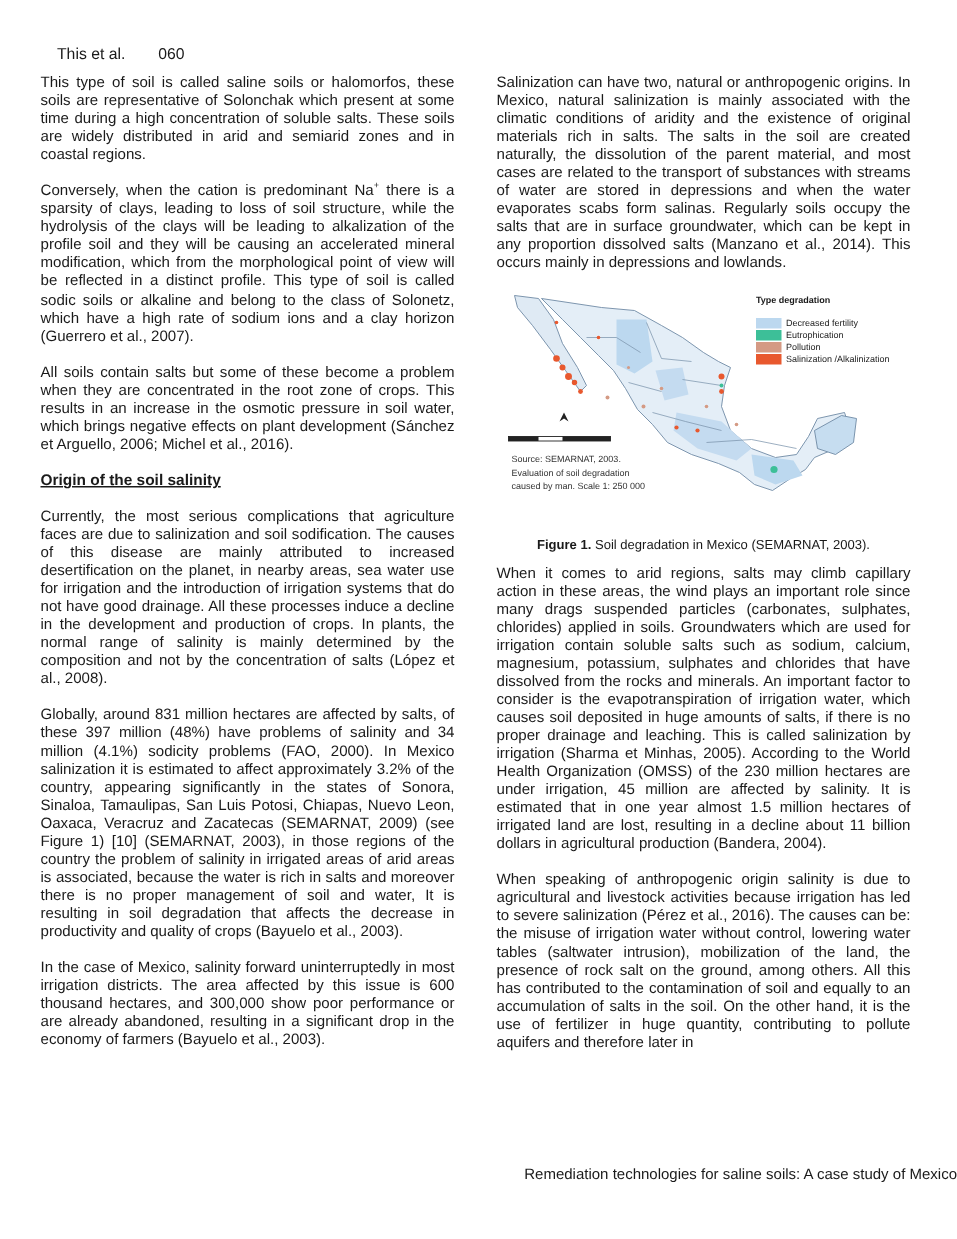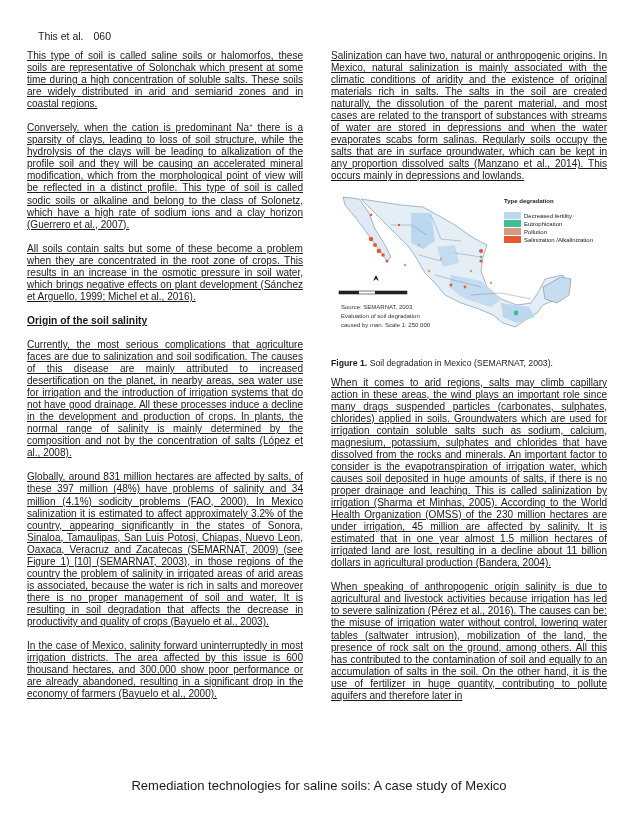--- a/index.html
+++ b/index.html
@@ -1,51 +1,51 @@
 <!DOCTYPE html>
 <html><head>
 <meta charset="utf-8">
 <style>
   html, body { margin: 0; padding: 0; background: #ffffff; }
   body { width: 638px; height: 826px; position: relative; overflow: hidden;
          font-family: "Liberation Sans", sans-serif; color: #1a1a1a; }
   .header { position: absolute; top: 30px; left: 38px; font-size: 10.5px; }
-  .header .page { margin-left: 10px; text-align: center; }
+  .header .page { margin-left: 22px; text-align: center; }
   .col { position: absolute; top: 50px; width: 276px; font-size: 10.05px; line-height: 12.05px; }
   .col.left { left: 27px; }
   .col.right { left: 331px; }
-  .col p { margin: 0 0 12px 0; text-align: justify; text-decoration: underline; }
+  .col p { margin: 0 0 12px 0; text-align: justify; }
   .col h3 { margin: 0 0 12px 0; font-size: 10.3px; font-weight: bold; text-decoration: underline; }
   sup { font-size: 6px; vertical-align: super; line-height: 0; }
   .figure { position: relative; width: 276px; height: 150px; margin: 6px 0 4px 0; }
   .figure svg { position: absolute; left: 0; top: 0; }
   .legend { position: absolute; left: 173px; top: 0; font-size: 6px; }
   .legend .title { font-weight: bold; margin-bottom: 5px; font-size: 6px; }
   .legend .row { display: flex; align-items: center; height: 8px; }
   .legend .sw { width: 17px; height: 7px; margin-right: 3px; }
   .src { position: absolute; left: 10px; top: 108px; font-size: 6px; line-height: 9px; color: #333; }
-  .caption { font-size: 8.7px; margin: 12px 0 8px 0; }
+  .caption { text-align: center; font-size: 8.7px; margin: 12px 0 8px 0; }
   .caption b { font-weight: bold; }
-  .footer { position: absolute; top: 778px; left: 0; width: 638px; text-align: center; font-size: 13px; }
+  .footer { position: absolute; top: 778px; left: 0; width: 638px; text-align: right; font-size: 10px; }
 </style>
 </head>
 <body>
 
 <div class="header">
   <span>This et al.</span><span class="page">060</span>
 </div>
 
 <div class="col left">
   <p>This type of soil is called saline soils or halomorfos, these soils are representative of Solonchak which present at some time during a high concentration of soluble salts. These soils are widely distributed in arid and semiarid zones and in coastal regions.</p>
   <p><span>Conversely, when the cation is predominant Na</span><sup>+</sup><span> there is a sparsity of clays, leading to loss of soil structure, while the hydrolysis of the clays will be leading to alkalization of the profile soil and they will be causing an accelerated mineral modification, which from the morphological point of view will be reflected in a distinct profile. This type of soil is called sodic soils or alkaline and belong to the class of Solonetz, which have a high rate of sodium ions and a clay horizon (Guerrero et al., 2007).</span></p>
-  <p>All soils contain salts but some of these become a problem when they are concentrated in the root zone of crops. This results in an increase in the osmotic pressure in soil water, which brings negative effects on plant development (Sánchez et Arguello, 1999; Michel et al., 2016).</p>
+  <p>All soils contain salts but some of these become a problem when they are concentrated in the root zone of crops. This results in an increase in the osmotic pressure in soil water, which brings negative effects on plant development (Sánchez et Arguello, 2006; Michel et al., 2016).</p>
   <h3>Origin of the soil salinity</h3>
   <p>Currently, the most serious complications that agriculture faces are due to salinization and soil sodification. The causes of this disease are mainly attributed to increased desertification on the planet, in nearby areas, sea water use for irrigation and the introduction of irrigation systems that do not have good drainage. All these processes induce a decline in the development and production of crops. In plants, the normal range of salinity is mainly determined by the composition and not by the concentration of salts (López et al., 2008).</p>
   <p>Globally, around 831 million hectares are affected by salts, of these 397 million (48%) have problems of salinity and 34 million (4.1%) sodicity problems (FAO, 2000). In Mexico salinization it is estimated to affect approximately 3.2% of the country, appearing significantly in the states of Sonora, Sinaloa, Tamaulipas, San Luis Potosi, Chiapas, Nuevo Leon, Oaxaca, Veracruz and Zacatecas (SEMARNAT, 2009) (see Figure 1) [10] (SEMARNAT, 2003), in those regions of the country the problem of salinity in irrigated areas of arid areas is associated, because the water is rich in salts and moreover there is no proper management of soil and water, It is resulting in soil degradation that affects the decrease in productivity and quality of crops (Bayuelo et al., 2003).</p>
-  <p>In the case of Mexico, salinity forward uninterruptedly in most irrigation districts. The area affected by this issue is 600 thousand hectares, and 300,000 show poor performance or are already abandoned, resulting in a significant drop in the economy of farmers (Bayuelo et al., 2000).</p>
+  <p>In the case of Mexico, salinity forward uninterruptedly in most irrigation districts. The area affected by this issue is 600 thousand hectares, and 300,000 show poor performance or are already abandoned, resulting in a significant drop in the economy of farmers (Bayuelo et al., 2003).</p>
 </div>
 
 <div class="col right">
   <p>Salinization can have two, natural or anthropogenic origins. In Mexico, natural salinization is mainly associated with the climatic conditions of aridity and the existence of original materials rich in salts. The salts in the soil are created naturally, the dissolution of the parent material, and most cases are related to the transport of substances with streams of water are stored in depressions and when the water evaporates scabs form salinas. Regularly soils occupy the salts that are in surface groundwater, which can be kept in any proportion dissolved salts (Manzano et al., 2014). This occurs mainly in depressions and lowlands.</p>
 
   <div class="figure">
     <svg width="276" height="150" viewBox="0 0 276 150">
 
       <path d="M12,2 L28,4 L38,18 L44,34 L54,50 L60,62 L56,66 L46,52 L36,38 L24,22 L14,10 Z" fill="#dfeaf4" stroke="#6f8aa5" stroke-width="0.6"></path>
 

